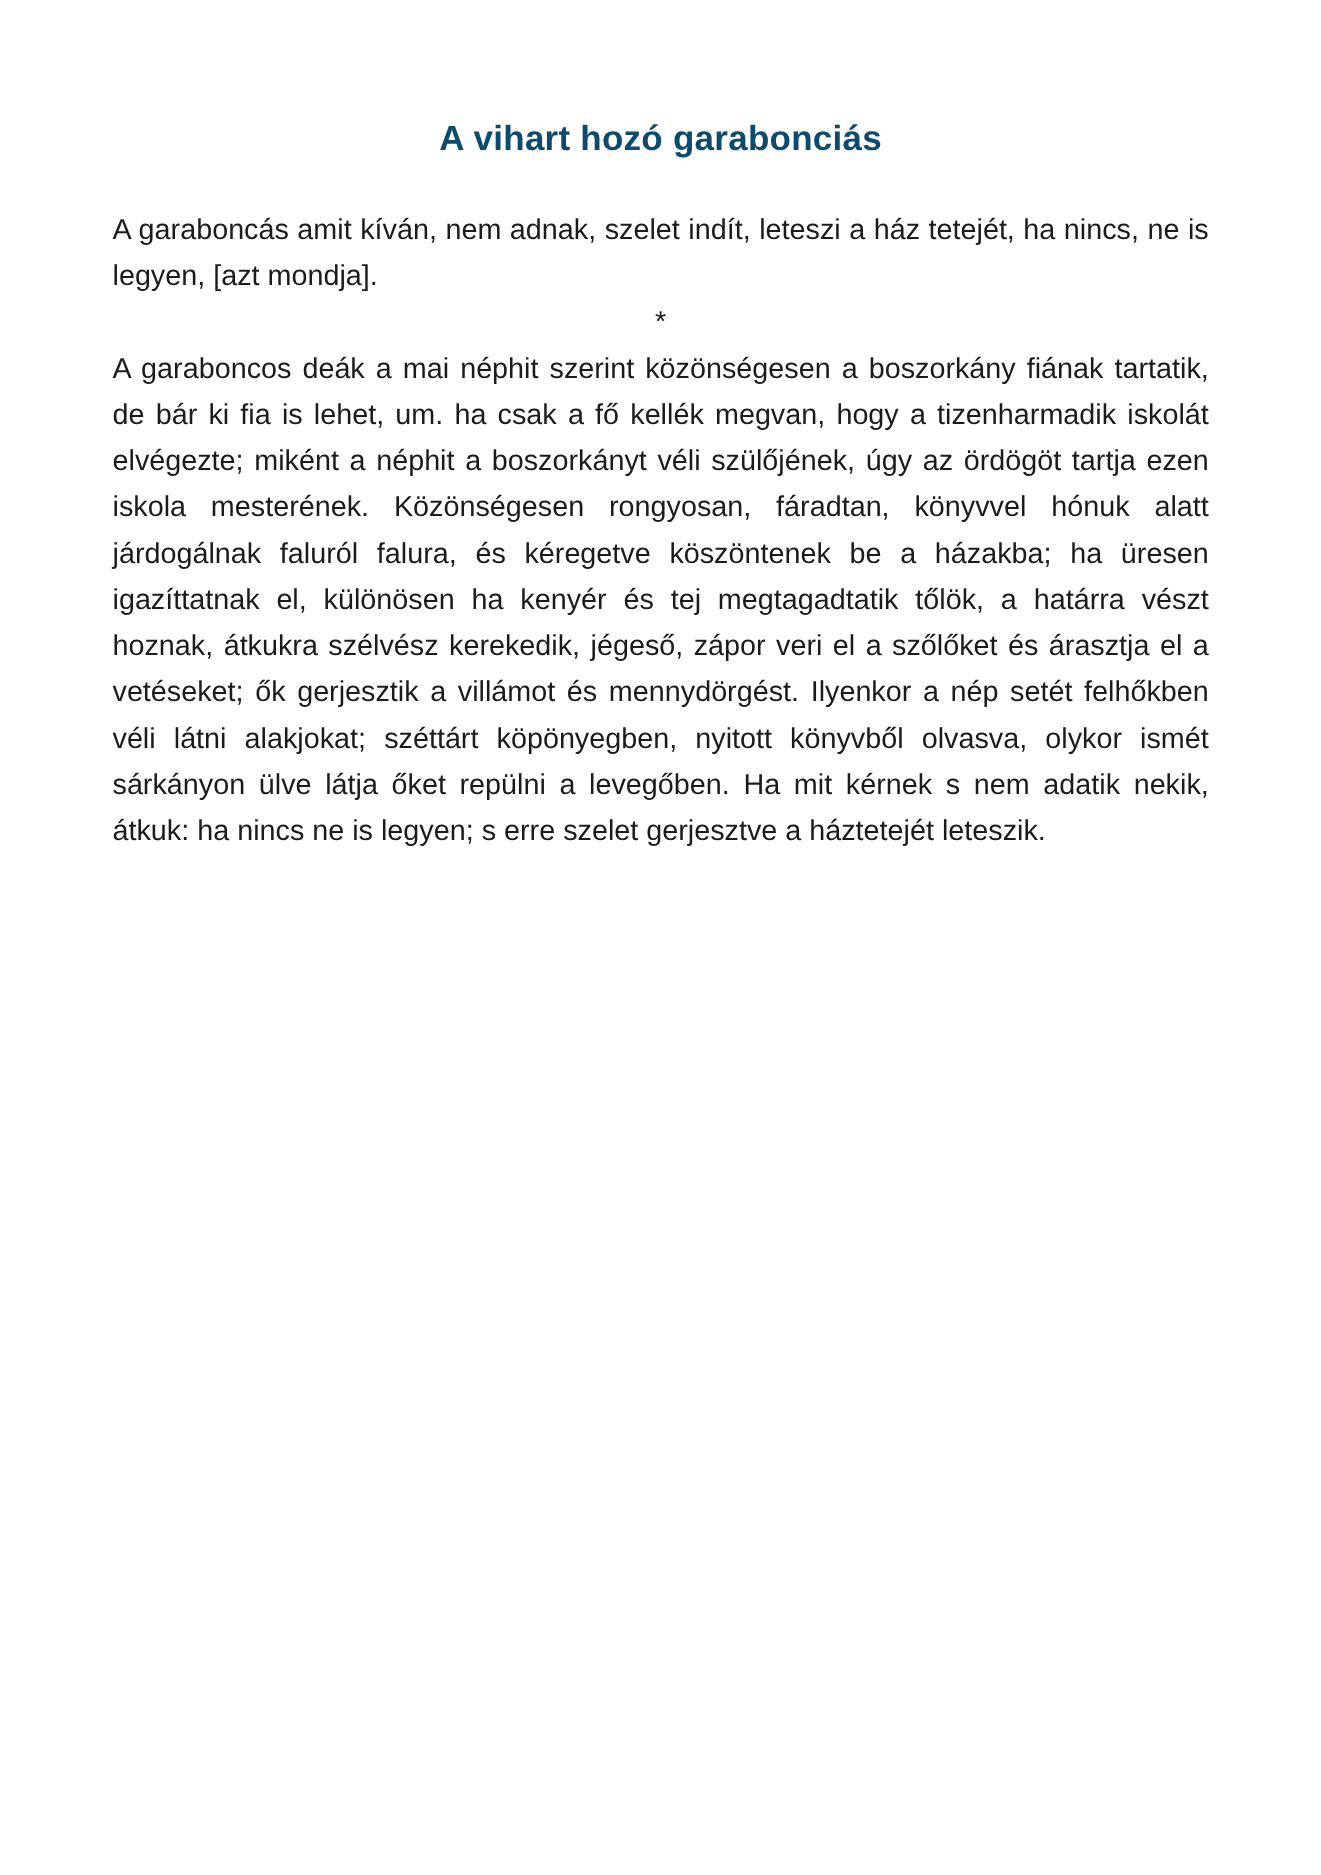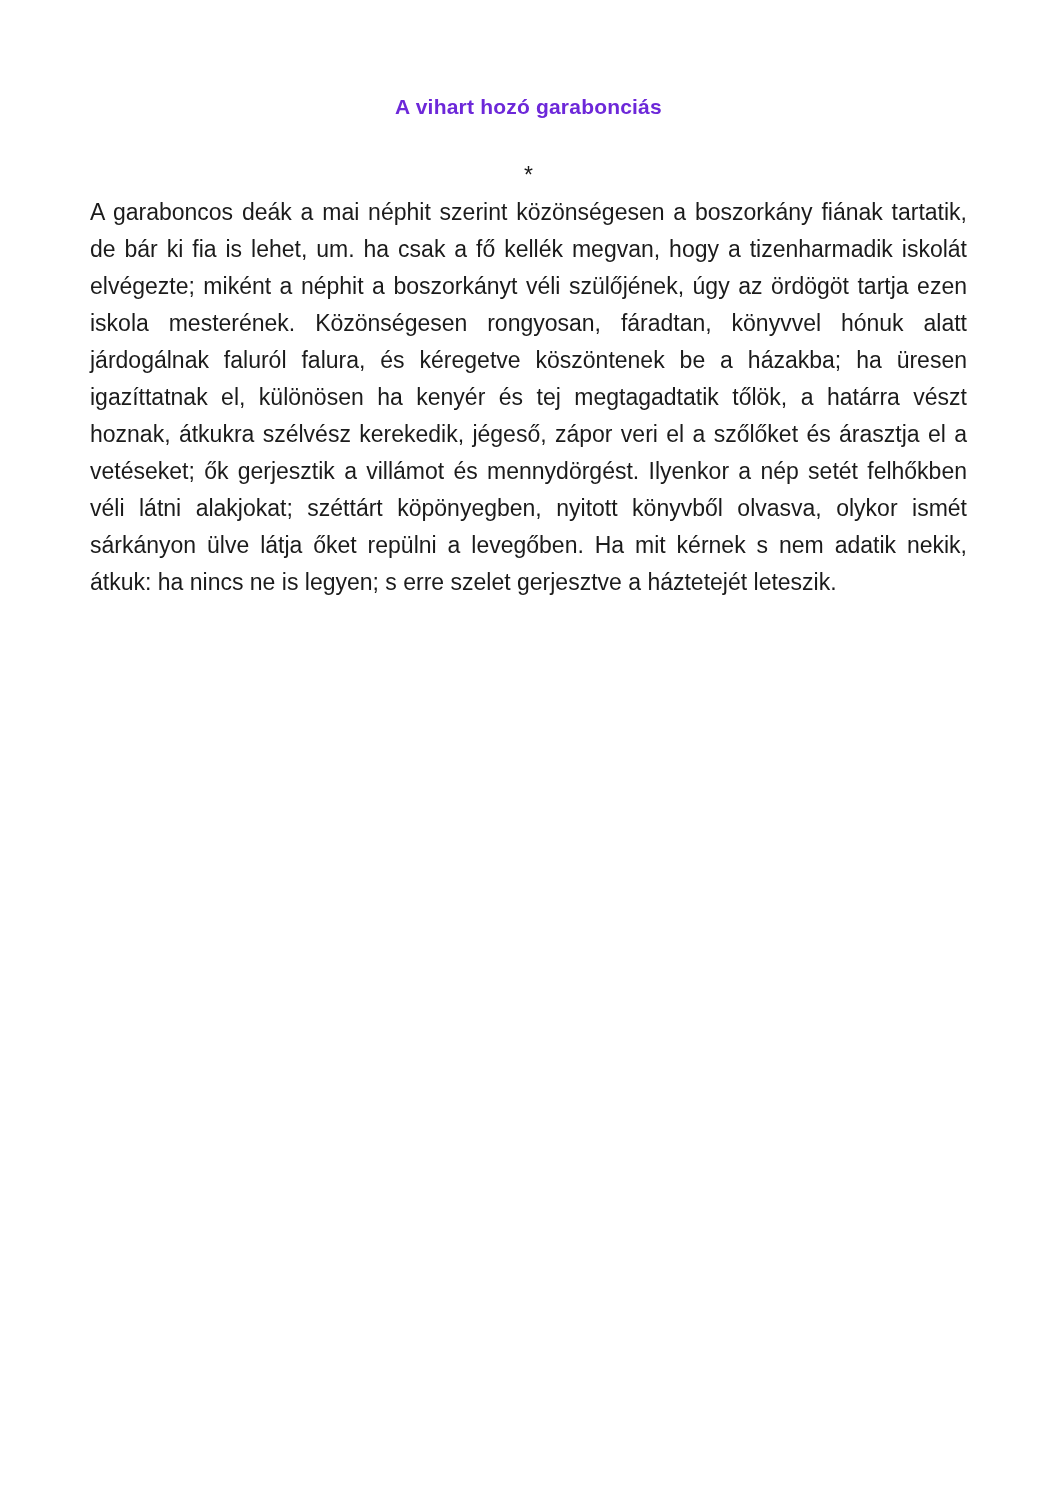--- a/index.html
+++ b/index.html
@@ -17,23 +17,23 @@
 
   .page {
     width: 1057px;
     height: 1500px;
     background: #ffffff;
     padding: 95px 90px 0 90px;
   }
 
   .doc-title {
     text-align: center;
-    font-size: 21px;
+    font-size: 28px;
     font-weight: 700;
-    color: #6d28d9;
+    color: #0c4a6e;
     letter-spacing: 0.2px;
     margin-bottom: 38px;
   }
 
   .doc-paragraph {
     font-size: 23px;
     line-height: 37px;
     color: #1b1b1b;
     text-align: justify;
     text-justify: inter-word;
@@ -45,17 +45,18 @@
     color: #1b1b1b;
     text-align: center;
   }
 </style>
 </head>
 <body>
 
 <div class="page">
   <h1 class="doc-title">A vihart hozó garabonciás</h1>
 
+  <p class="doc-paragraph">A garaboncás amit kíván, nem adnak, szelet indít, leteszi a ház tetejét, ha nincs, ne is legyen, [azt mondja].</p>
 
   <div class="doc-separator">*</div>
 
   <p class="doc-paragraph">A garaboncos deák a mai néphit szerint közönségesen a boszorkány fiának tartatik, de bár ki fia is lehet, um. ha csak a fő kellék megvan, hogy a tizenharmadik iskolát elvégezte; miként a néphit a boszorkányt véli szülőjének, úgy az ördögöt tartja ezen iskola mesterének. Közönségesen rongyosan, fáradtan, könyvvel hónuk alatt járdogálnak faluról falura, és kéregetve köszöntenek be a házakba; ha üresen igazíttatnak el, különösen ha kenyér és tej megtagadtatik tőlök, a határra vészt hoznak, átkukra szélvész kerekedik, jégeső, zápor veri el a szőlőket és árasztja el a vetéseket; ők gerjesztik a villámot és mennydörgést. Ilyenkor a nép setét felhőkben véli látni alakjokat; széttárt köpönyegben, nyitott könyvből olvasva, olykor ismét sárkányon ülve látja őket repülni a levegőben. Ha mit kérnek s nem adatik nekik, átkuk: ha nincs ne is legyen; s erre szelet gerjesztve a háztetejét leteszik.</p>
 </div>
 
 </body></html>

